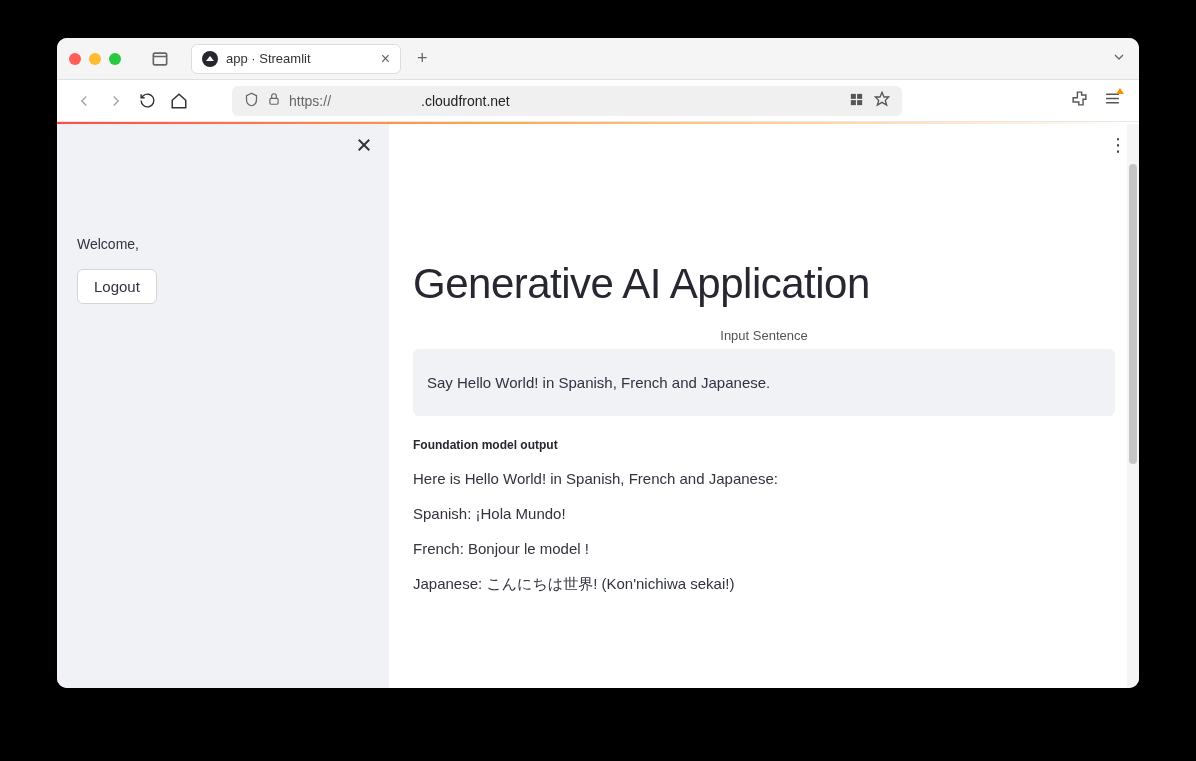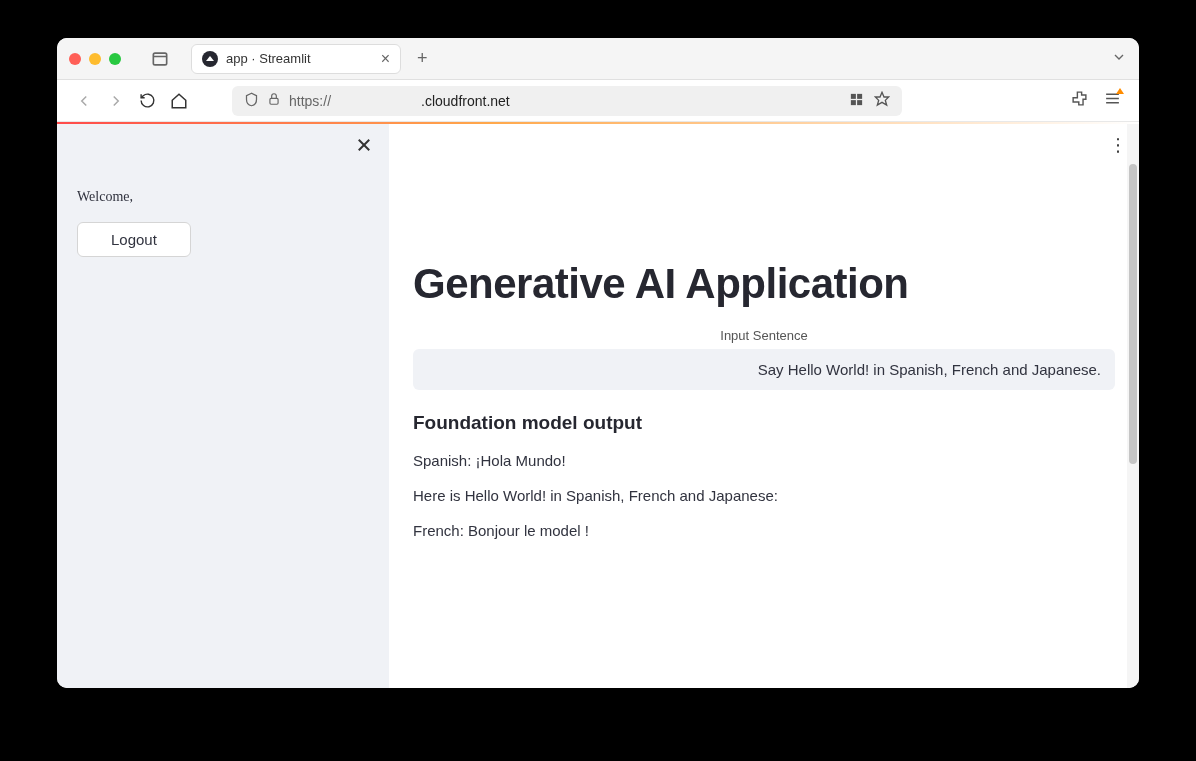--- a/index.html
+++ b/index.html
@@ -168,29 +168,29 @@
     }
     .sidebar-close {
       position: absolute;
       top: 12px;
       right: 16px;
       color: #333;
       cursor: pointer;
       font-size: 20px;
     }
     .welcome {
-      font-family: Liberation Serif, serif;
+      font-family: Liberation Sans, sans-serif;
       font-size: 14px;
       color: #31333f;
-      margin-top: 42px;
+      margin-top: 89px;
       line-height: 1.6;
     }
     .logout-btn {
       margin-top: 14px;
-      padding: 8px 33px;
+      padding: 8px 16px;
       background: #fff;
       border: 1px solid #d5d5d5;
       border-radius: 6px;
       font-size: 15px;
       cursor: pointer;
       color: #31333f;
     }
     .main {
       flex: 1;
       padding: 16px 24px 24px 24px;
@@ -200,46 +200,45 @@
     .kebab {
       position: absolute;
       top: 10px;
       right: 12px;
       color: #333;
       cursor: pointer;
       font-size: 18px;
     }
     .page-title {
       font-size: 42px;
-      font-weight: 700;
+      font-weight: 400;
       color: #262730;
       margin-top: 120px;
       margin-bottom: 20px;
       letter-spacing: -0.5px;
     }
     .input-label {
       font-size: 13px;
       color: #555;
       margin-bottom: 6px;
       text-align: center;
     }
     .input-box {
       width: 100%;
       background: #f0f2f6;
       border: none;
       border-radius: 6px;
-      padding: 12px 14px;
+      padding: 25px 14px;
       font-size: 15px;
       color: #31333f;
       margin-bottom: 22px;
-      text-align: right;
     }
     .output-heading {
       font-weight: 700;
-      font-size: 19px;
+      font-size: 12px;
       color: #262730;
       margin-bottom: 18px;
     }
     .output-line {
       font-size: 15px;
       color: #31333f;
       margin-bottom: 18px;
     }
     .scrollbar-track {
       position: absolute;
@@ -383,22 +382,23 @@
       </div>
       <button class="logout-btn">Logout</button>
     </div>
 
     <div class="main">
       <span class="kebab">⋮</span>
       <h1 class="page-title">Generative AI Application</h1>
       <div class="input-label">Input Sentence</div>
       <input class="input-box" type="text" value="Say Hello World! in Spanish, French and Japanese." style="">
       <div class="output-heading">Foundation model output</div>
+      <div class="output-line">Here is Hello World! in Spanish, French and Japanese:</div>
       <div class="output-line">Spanish: ¡Hola Mundo!</div>
-      <div class="output-line">Here is Hello World! in Spanish, French and Japanese:</div>
       <div class="output-line">French: Bonjour le model !</div>
+      <div class="output-line">Japanese: こんにちは世界! (Kon'nichiwa sekai!)</div>
     </div>
 
     <div class="scrollbar-track">
       <div class="scrollbar-thumb"></div>
     </div>
   </div>
 </div>
 
 </body></html>

